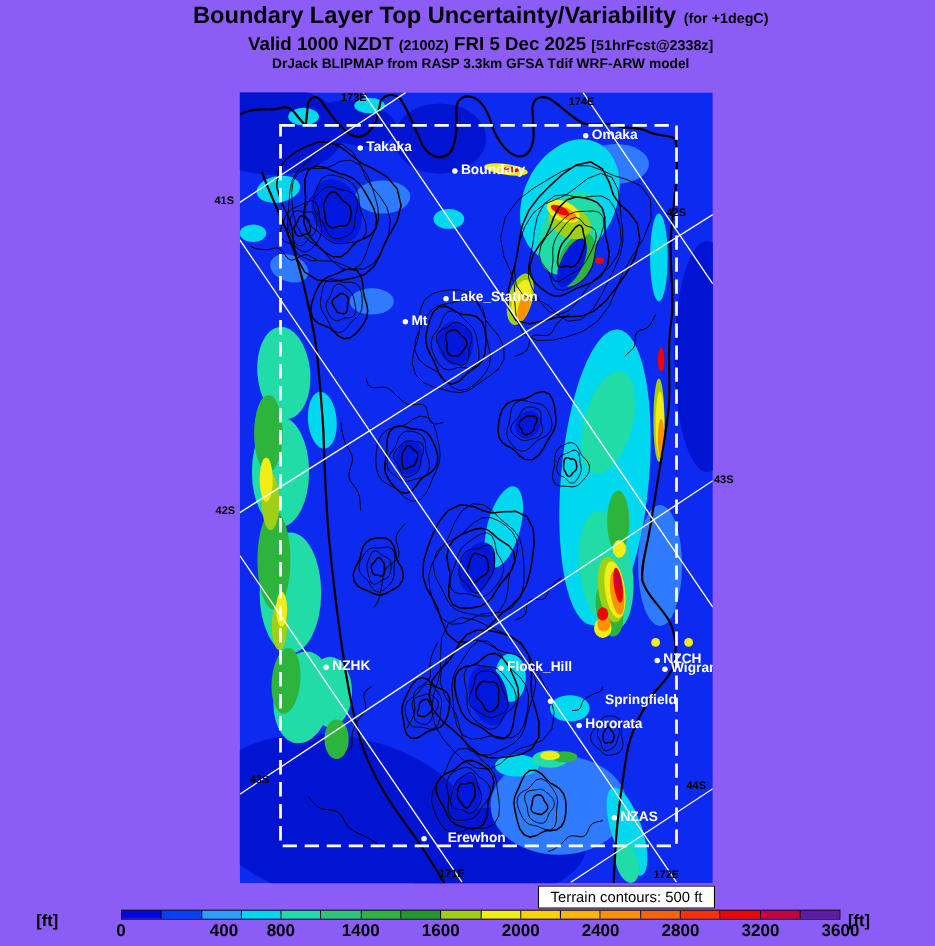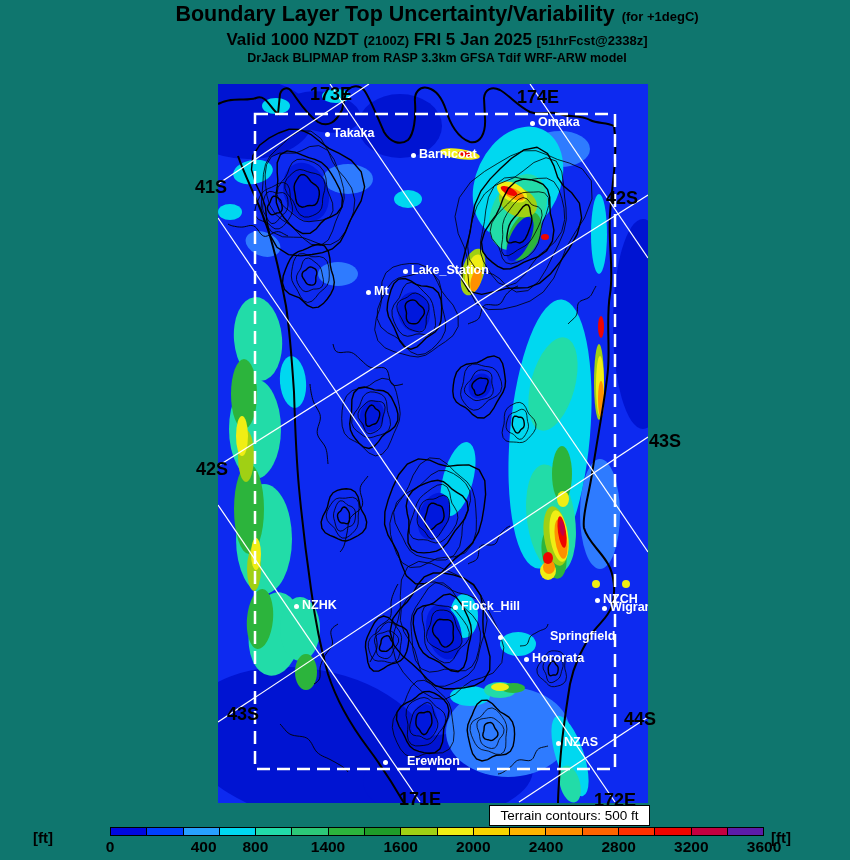--- a/index.html
+++ b/index.html
@@ -1,49 +1,49 @@
 <!DOCTYPE html>
 <html><head>
 <meta charset="utf-8">
 <style>
   html,body{margin:0;padding:0;background:#ffffff;}
-  .page{position:relative;width:850px;height:860px;background:#0f766e;overflow:hidden;
+  .page{position:relative;width:850px;height:860px;background:#8b5cf6;overflow:hidden;
         font-family:"Liberation Sans", sans-serif;color:#000;}
   .hdr{position:absolute;left:12px;top:2px;width:850px;text-align:center;line-height:1.15;}
   .t1{font-size:21.5px;font-weight:bold;}
   .t1s{font-size:13px;font-weight:bold;margin-left:7px;}
   .t2{font-size:17px;font-weight:bold;margin-top:3px;}
   .t2s{font-size:13px;font-weight:bold;}
   .t3{font-size:12.5px;font-weight:bold;margin-top:2px;}
   #map{position:absolute;left:218px;top:84px;width:430px;height:719px;}
   #map svg{position:absolute;left:0;top:0;overflow:hidden;display:block;}
   #stations{position:absolute;left:0;top:0;width:430px;height:719px;overflow:hidden;}
   .stn{position:absolute;}
   .stn .dot{position:absolute;width:5px;height:5px;border-radius:50%;background:#fff;}
   .stn .lbl{position:absolute;font-size:12.5px;font-weight:bold;color:#fff;white-space:nowrap;}
   #gratlabels{position:absolute;left:0;top:0;width:430px;height:719px;overflow:visible;}
-  .grat{position:absolute;font-size:18px;font-weight:bold;color:#000;white-space:nowrap;}
+  .grat{position:absolute;font-size:10px;font-weight:bold;color:#000;white-space:nowrap;}
   #terrainbox{position:absolute;left:489px;top:805px;width:159px;height:19px;background:#fff;
       border:1px solid #000;font-size:13.5px;text-align:center;line-height:19px;}
   #cbar{position:absolute;left:110px;top:827px;width:654px;height:9px;display:flex;
       border:1px solid #000;box-sizing:border-box;}
   #cbar .seg{flex:1;border-right:1px solid #000;}
   #cbar .seg:last-child{border-right:none;}
   #cticks{position:absolute;left:110px;top:838px;width:654px;height:18px;}
   #cticks span{position:absolute;transform:translateX(-50%);font-size:15.5px;font-weight:bold;}
   .unit{position:absolute;font-size:15px;font-weight:bold;}
 </style>
 </head>
 <body>
 
 <div class="page">
 
   <div class="hdr">
     <div class="t1"><span>Boundary Layer Top Uncertainty/Variability</span><span class="t1s">(for +1degC)</span></div>
-    <div class="t2"><span>Valid 1000 NZDT</span> <span class="t2s">(2100Z)</span> <span>FRI 5 Jan 2025</span> <span class="t2s">[51hrFcst@2338z]</span></div>
+    <div class="t2"><span>Valid 1000 NZDT</span> <span class="t2s">(2100Z)</span> <span>FRI 5 Dec 2025</span> <span class="t2s">[51hrFcst@2338z]</span></div>
     <div class="t3">DrJack BLIPMAP from RASP 3.3km GFSA Tdif WRF-ARW model</div>
   </div>
 
   <div id="map">
     <svg id="map-svg" width="430" height="719" viewBox="0 0 430 719">
         <rect x="0" y="0" width="430" height="719" fill="#0d2af0"></rect>
         <ellipse cx="30" cy="35" rx="65" ry="40" fill="#0014d2" transform="rotate(0 30 35)"></ellipse>
         <ellipse cx="105" cy="28" rx="38" ry="20" fill="#0014d2" transform="rotate(10 105 28)"></ellipse>
         <ellipse cx="182" cy="42" rx="42" ry="32" fill="#0014d2" transform="rotate(0 182 42)"></ellipse>
         <ellipse cx="425" cy="240" rx="30" ry="105" fill="#0014d2" transform="rotate(0 425 240)"></ellipse>
@@ -225,21 +225,21 @@
         <line x1="312" y1="0" x2="430" y2="174" stroke="#ffffff" stroke-width="1.2"></line>
         <rect x="37" y="30" width="360" height="655" fill="none" stroke="#ffffff" stroke-width="2.5" stroke-dasharray="13 7"></rect>
       </svg>
     <div id="stations">
         <div class="stn">
           <span class="dot" style="left: 107px; top: 48px;"></span>
           <span class="lbl" style="left: 115px; top: 42px; text-align: right;">Takaka</span>
         </div>
         <div class="stn">
           <span class="dot" style="left: 193px; top: 69px;"></span>
-          <span class="lbl" style="left: 201px; top: 63px;">Barnicoat</span>
+          <span class="lbl" style="left: 201px; top: 63px;">Boundary</span>
         </div>
         <div class="stn">
           <span class="dot" style="left: 312px; top: 37px;"></span>
           <span class="lbl" style="left: 320px; top: 31px;">Omaka</span>
         </div>
         <div class="stn">
           <span class="dot" style="left: 185px; top: 185px;"></span>
           <span class="lbl" style="left: 193px; top: 179px;">Lake_Station</span>
         </div>
         <div class="stn">

